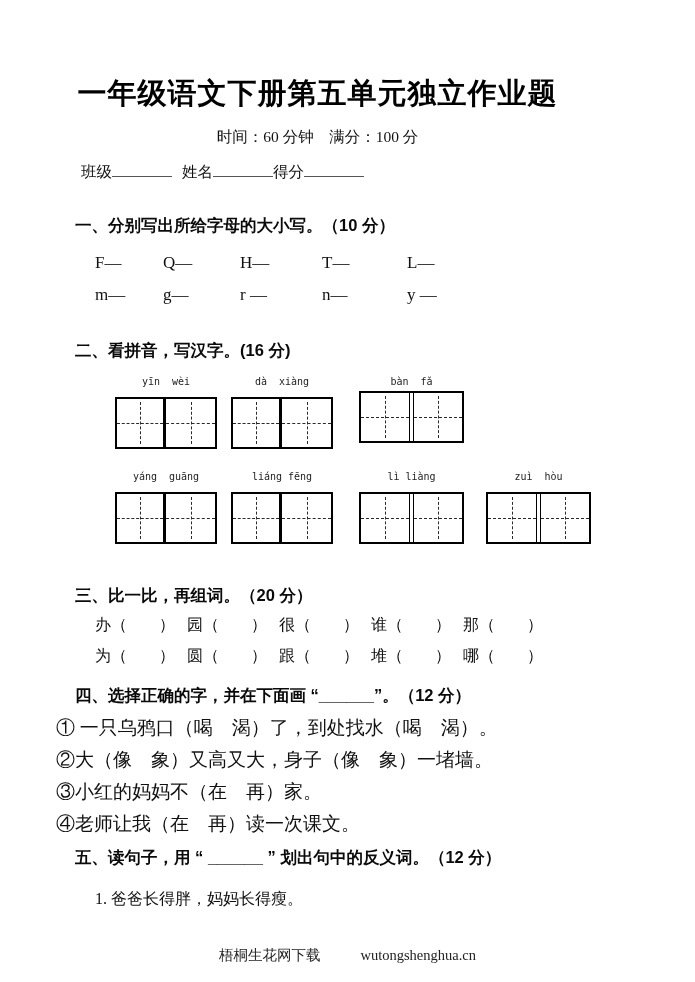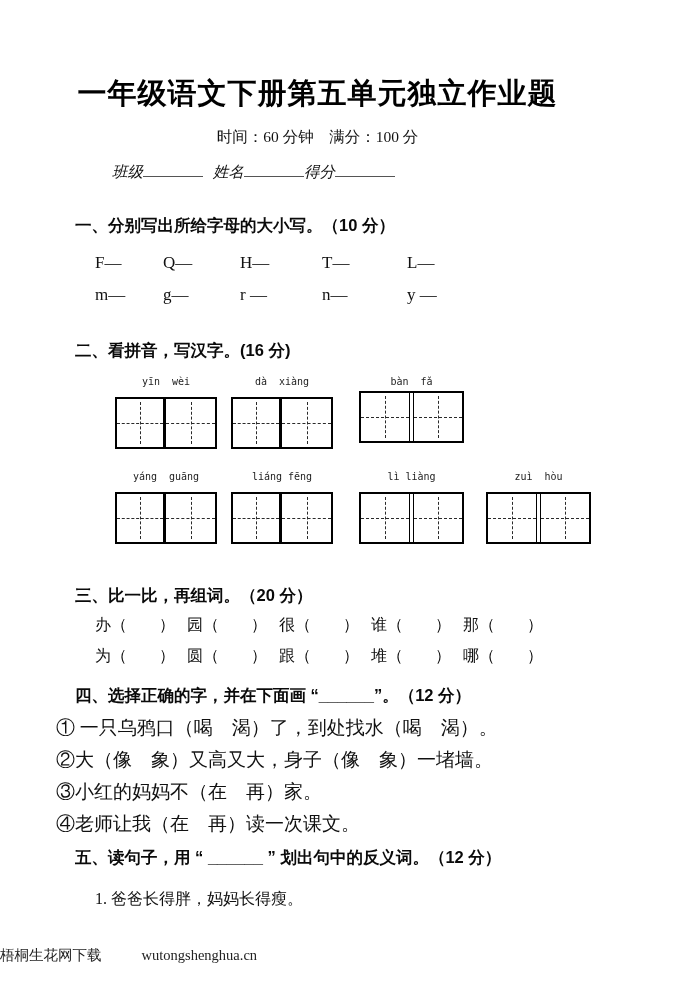--- a/index.html
+++ b/index.html
@@ -10,21 +10,21 @@
   }
   .page { width:695px; height:982px; background:#ffffff; }
 
   .header { width:635px; text-align:center; }
   .title {
     margin-top:76px; font-family:"Liberation Sans", sans-serif;
     font-weight:bold; font-size:29px; letter-spacing:1px; color:#000;
     line-height:34px;
   }
   .meta { margin-top:16px; font-size:15.5px; line-height:21px; color:#111; }
-  .fields { margin-top:14px; margin-left:112px; font-size:15.5px; line-height:21px; width:fit-content;font-style:italic; }
+  .fields { margin-top:14px; margin-left:81px; font-size:15.5px; line-height:21px; width:fit-content; }
   .field { white-space:nowrap; }
   .gap10 { display:inline-block; width:10px; }
   .uline { display:inline-block; width:60px; border-bottom:1px solid #555; height:14px; vertical-align:baseline; }
 
   .sec-heading {
     font-family:"Liberation Sans", sans-serif; font-weight:bold;
     font-size:16.5px; line-height:22px; color:#0a0a0a;
     margin-left:75px;
   }
   .h1 { margin-top:32px; } .h2 { margin-top:34px; } .h3 { margin-top:40px; }
@@ -63,21 +63,21 @@
   .cr1 { margin-top:8px; } .cr2 { margin-top:10px; }
   .compare-cell { white-space:pre; margin-right:12px; }
 
   .choice-items { margin-top:6px; margin-left:56px; font-size:19px; }
   .choice-item { line-height:32px; white-space:pre; }
 
   .sent-items { margin-top:20px; margin-left:95px; font-size:16px; }
   .sent-item { line-height:21px; white-space:pre; }
 
   .footer {
-    margin-top:36px; font-size:14.5px; line-height:20px; color:#222;
+    margin-top:36px; text-align:center; font-size:14.5px; line-height:20px; color:#222;
   }
   .footer .site-url { margin-left:40px; font-family:"Liberation Serif", serif; }
 </style>
 </head>
 <body>
 
 <div class="page">
 
   <div class="header">
     <div class="title">一年级语文下册第五单元独立作业题</div>

